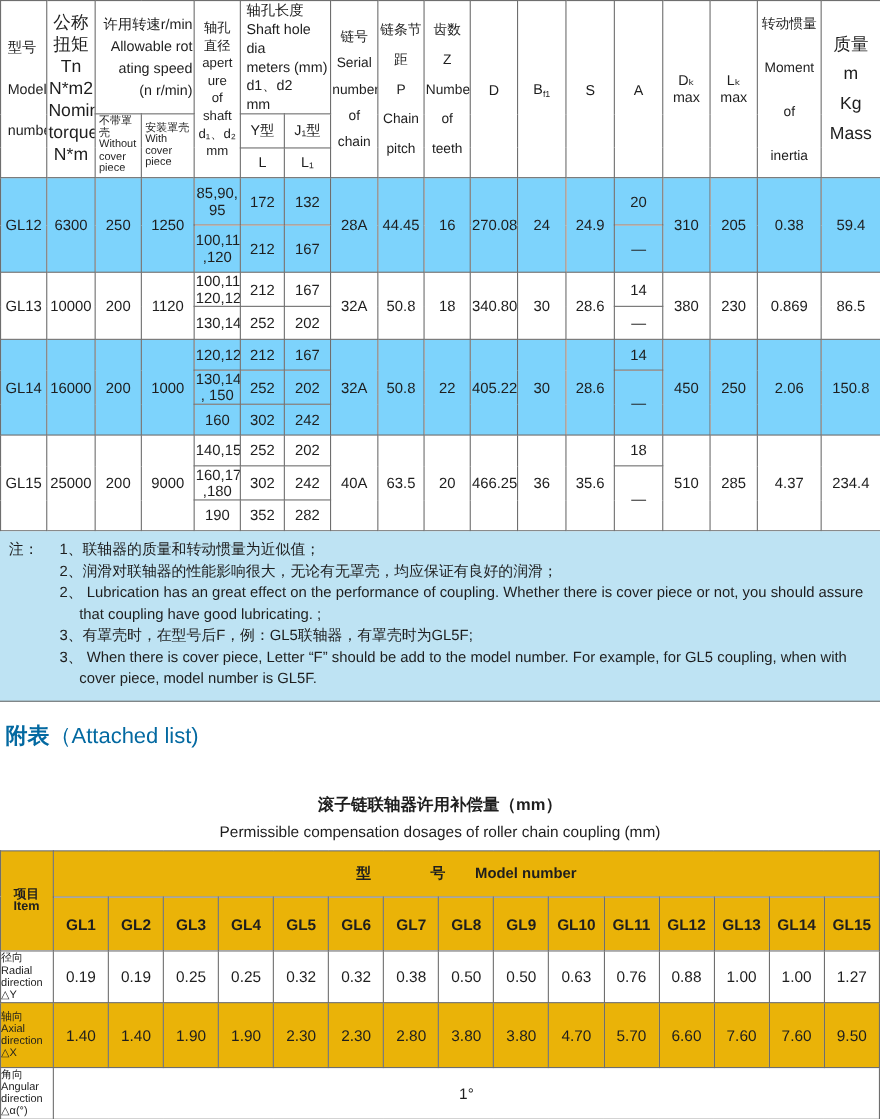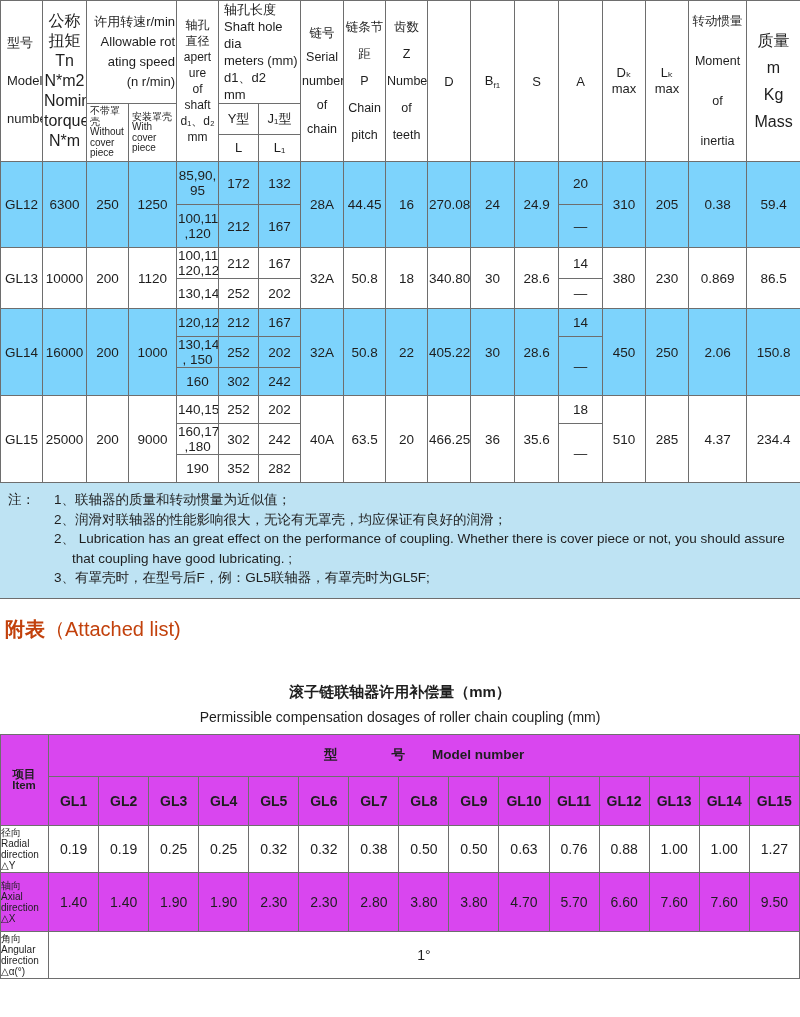--- a/index.html
+++ b/index.html
@@ -33,31 +33,31 @@
   .shaft{font-size:12px;line-height:15px;}
 
   
   .notes{background:#bee3f3;border-bottom:1px solid #6e6e6e;padding:7px 10px 10px 8px;
          font-size:13.5px;line-height:19.5px;}
   .note-row{display:flex;}
   .note-label{flex:0 0 46px;}
   .note-text{flex:1;padding-left:18px;text-indent:-18px;}
 
   
-  .attached{margin:17px 0 0 5px;color:#c2410c;font-size:20px;}
+  .attached{margin:17px 0 0 5px;color:#0369a1;font-size:20px;}
   .att-zh{font-weight:bold;}
 
   
   .t2-title{margin-top:40px;text-align:center;font-size:15px;font-weight:bold;}
   .t2-sub{margin-top:7px;text-align:center;font-size:14px;}
 
   
   .t2{margin-top:9px;}
   .t2 td,.t2 th{font-size:14px;background:#fff;}
-  .t2 tr.blue th,.t2 tr.blue td{background:#d946ef;}
+  .t2 tr.blue th,.t2 tr.blue td{background:#eab308;}
   .t2 th.item,.t2 .lbl{font-size:10px;line-height:11px;text-align:left;padding-left:0;}
   .t2 th.item{font-size:11.5px;text-align:center;background:#bee3f3;}
   .t2 .mh{font-size:13.5px;background:#bee3f3;}
   .t2h1{height:42px;} .t2h2{height:49px;} .t2r1{height:47px;margin-left:16px;} .t2r2{height:59px;} .t2r3{height:47px;}
 </style>
 </head>
 <body>
 
 <table class="t1">
   <colgroup>
@@ -290,20 +290,24 @@
     <span class="note-text">2、润滑对联轴器的性能影响很大，无论有无罩壳，均应保证有良好的润滑；</span>
   </div>
   <div class="note-row">
     <span class="note-label"></span>
     <span class="note-text">2、 Lubrication has an great effect on the performance of coupling. Whether there is cover piece or not, you should assure that coupling have good lubricating. ;</span>
   </div>
   <div class="note-row">
     <span class="note-label"></span>
     <span class="note-text">3、有罩壳时，在型号后F，例：GL5联轴器，有罩壳时为GL5F;</span>
   </div>
+  <div class="note-row">
+    <span class="note-label"></span>
+    <span class="note-text">3、 When there is cover piece, Letter “F” should be add to the model number. For example, for GL5 coupling, when with cover piece, model number is GL5F.</span>
+  </div>
 </div>
 
 <div class="attached">
   <span class="att-zh">附表</span><span class="att-en">（Attached list)</span>
 </div>
 
 <div class="t2-title">滚子链联轴器许用补偿量（mm）</div>
 <div class="t2-sub">Permissible compensation dosages of roller chain coupling (mm)</div>
 
 <table class="t2">

